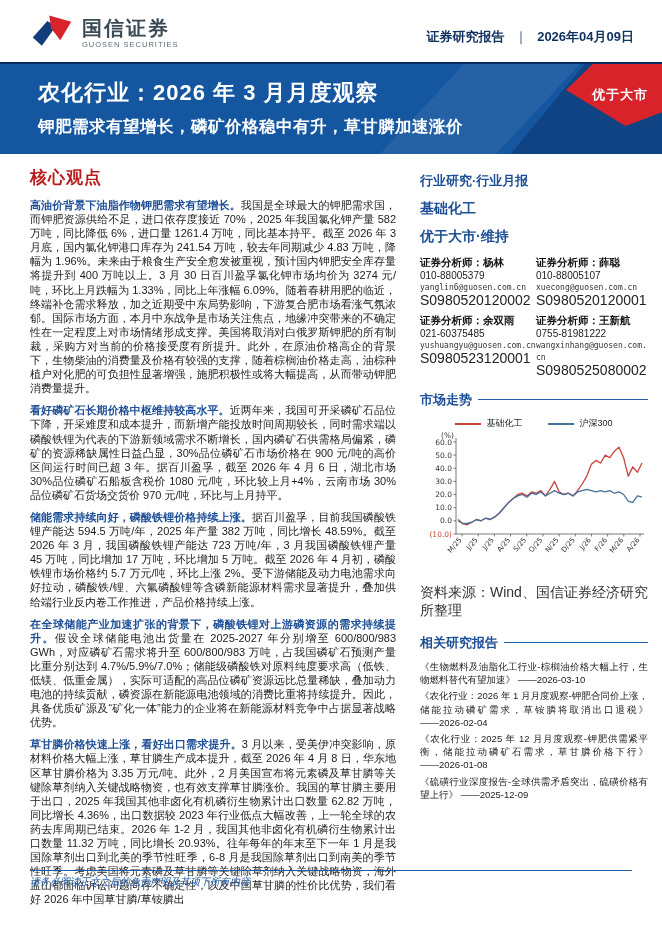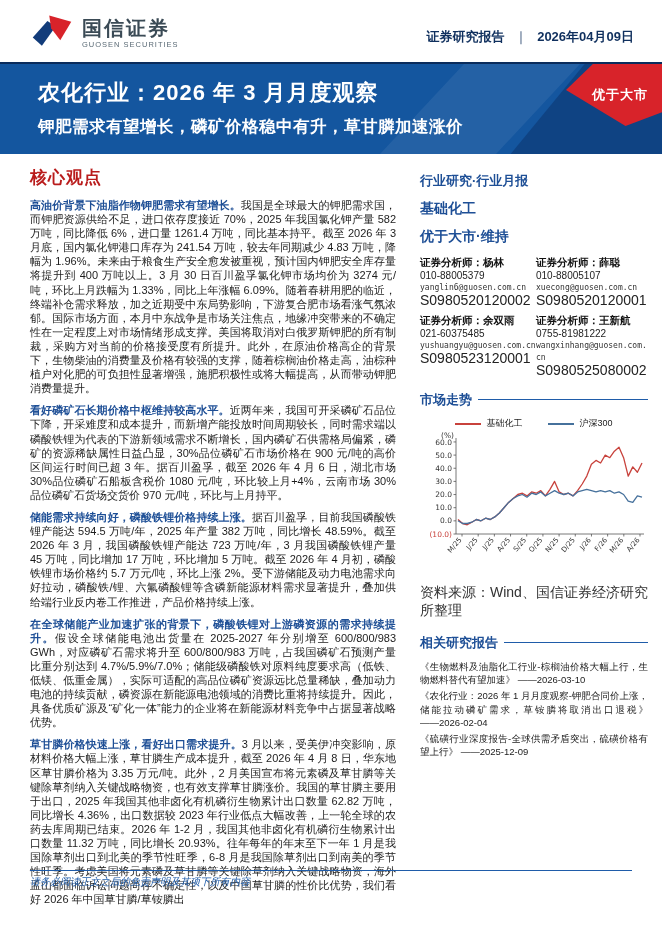--- a/index.html
+++ b/index.html
@@ -198,20 +198,21 @@
     </div>
 
     <div class="rule-heading">
       <span class="txt">相关研究报告</span>
       <span class="line"></span>
     </div>
 
     <div class="related-list">
       <div class="related-item"><span>《生物燃料及油脂化工行业-棕榈油价格大幅上行，生物燃料替代有望加速》</span><span class="r-date"> ——2026-03-10</span></div>
       <div class="related-item"><span>《农化行业：2026 年 1 月月度观察-钾肥合同价上涨，储能拉动磷矿需求，草铵膦将取消出口退税》</span><span class="r-date"> ——2026-02-04</span></div>
+      <div class="related-item"><span>《农化行业：2025 年 12 月月度观察-钾肥供需紧平衡，储能拉动磷矿石需求，草甘膦价格下行》</span><span class="r-date"> ——2026-01-08</span></div>
       <div class="related-item"><span>《硫磺行业深度报告-全球供需矛盾突出，硫磺价格有望上行》</span><span class="r-date"> ——2025-12-09</span></div>
     </div>
   </div>
 
   <div class="footer-line"></div>
   <div class="footer-text">请务必阅读正文之后的免责声明及其项下所有内容</div>
 
 </div>
 
 </body></html>

